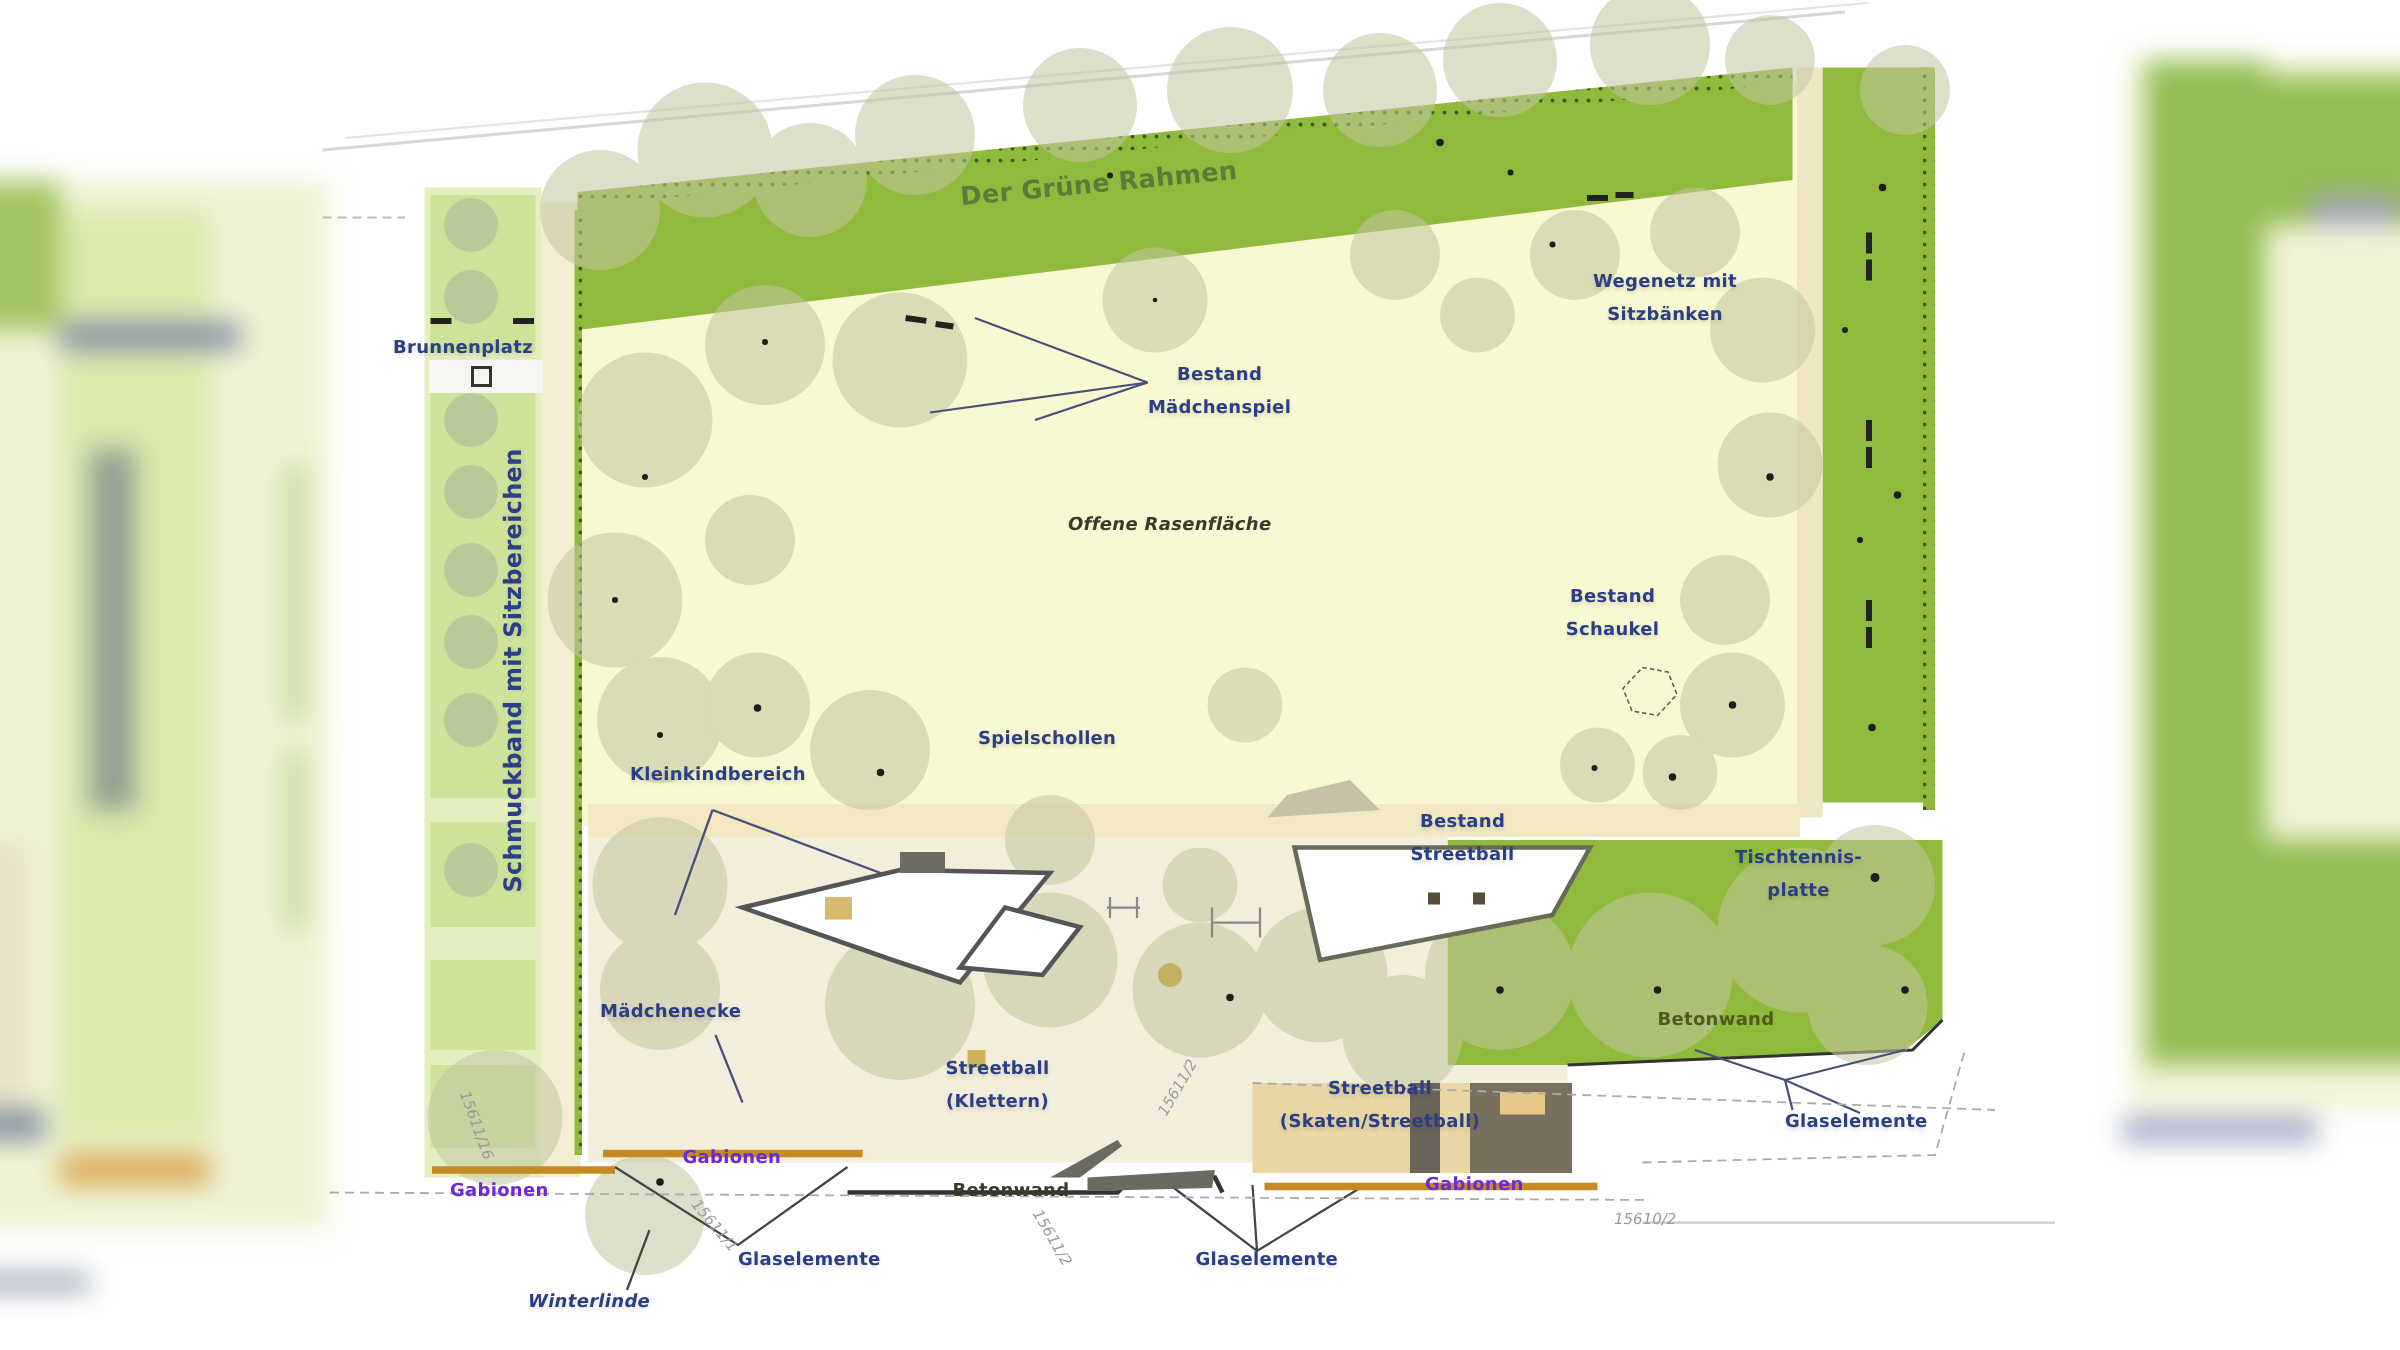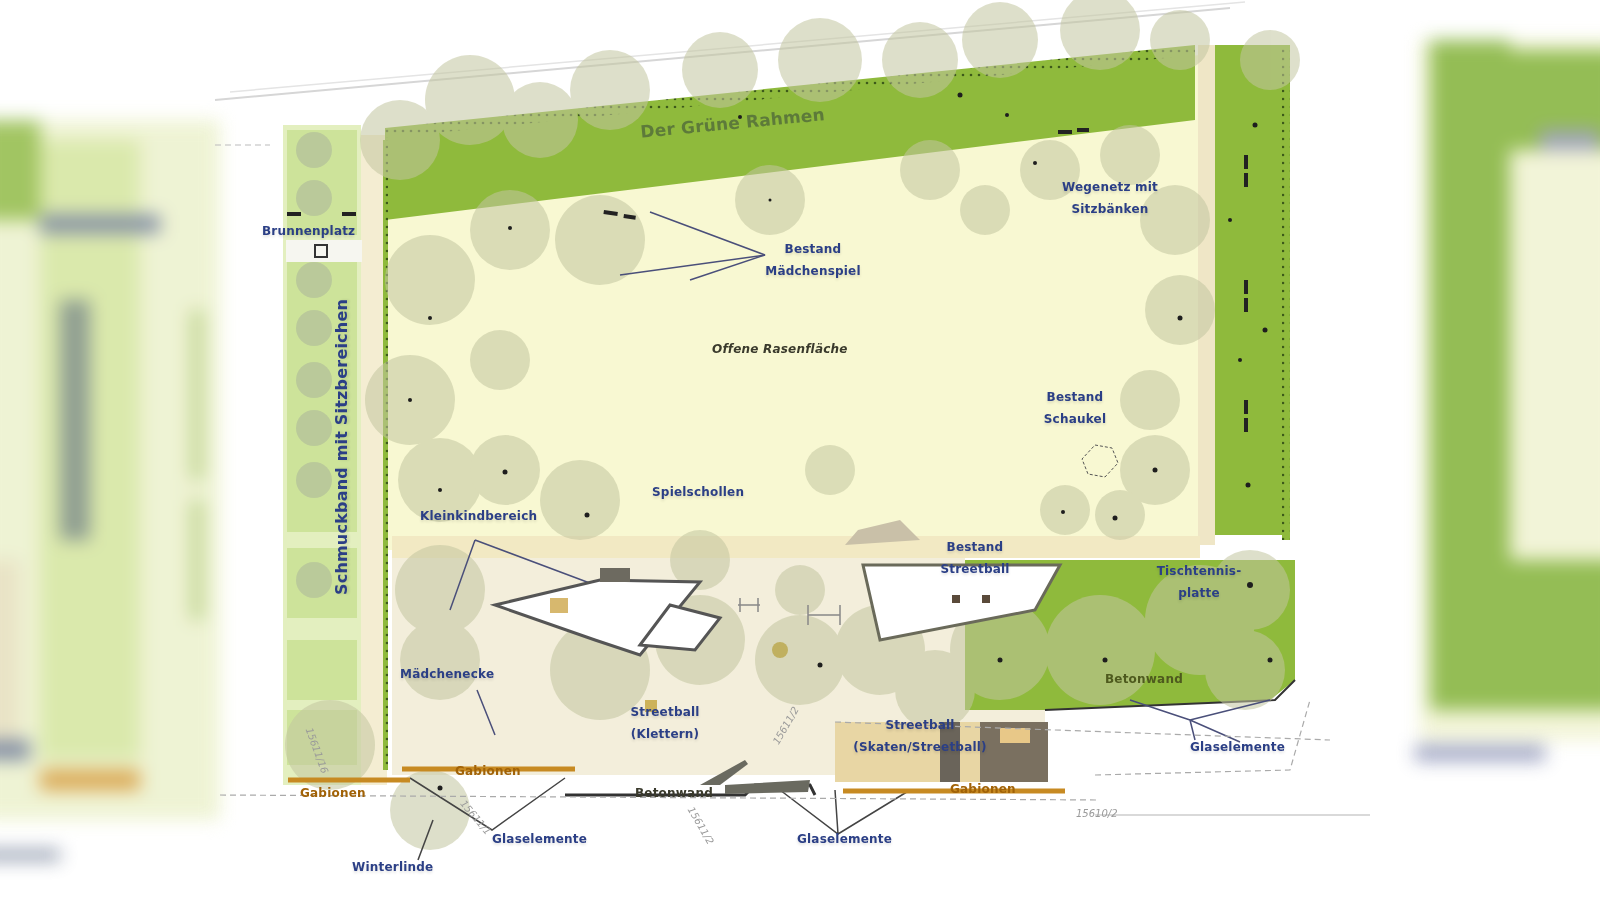--- a/index.html
+++ b/index.html
@@ -3,21 +3,21 @@
 <meta charset="utf-8">
 <style>
   html,body{margin:0;padding:0;}
   body{width:1600px;height:900px;overflow:hidden;background:#ffffff;position:relative;font-family:"DejaVu Sans",sans-serif;}
   .blur-side{position:absolute;top:0;height:900px;filter:blur(9px);opacity:0.95;}
   #plan{position:absolute;left:0;top:0;width:1600px;height:900px;}
   .lbl{position:absolute;font-family:"DejaVu Sans",sans-serif;font-weight:bold;font-size:12px;line-height:22px;text-align:center;white-space:nowrap;letter-spacing:0.2px;}
   .lbl.blue{color:#2b3f86;text-shadow:0 2px 3px rgba(0,0,0,0.12);}
   .lbl.dark{color:#3a3a2c;}
   .lbl.olive{color:#4e5a1e;}
-  .lbl.gold{color:#a16207;}
+  .lbl.gold{color:#6d28d9;}
   .lbl.green{color:#5d7a3a;}
   .parcel{position:absolute;font-family:"DejaVu Sans",sans-serif;font-size:10px;color:#9a9a9a;font-style:italic;}
 </style>
 </head>
 <body>
 
 <div class="blur-side" style="left:-20px;width:240px;">
   <svg width="240" height="900">
     <rect x="0" y="120" width="240" height="700" fill="#eef3d2"></rect>
     <rect x="0" y="120" width="60" height="100" fill="#9dc25a"></rect>
@@ -307,13 +307,13 @@
 <div class="lbl blue" style="left:492px;top:828px;">Glaselemente</div>
 
 <div class="lbl blue" style="left:797px;top:828px;">Glaselemente</div>
 
 <div class="lbl gold" style="left:300px;top:782px;">Gabionen</div>
 
 <div class="lbl gold" style="left:455px;top:760px;">Gabionen</div>
 
 <div class="lbl gold" style="left:950px;top:778px;">Gabionen</div>
 
-<div class="lbl blue" style="left:352px;top:856px;">Winterlinde</div>
+<div class="lbl blue" style="left:352px;top:856px;font-style:italic;">Winterlinde</div>
 
 </body></html>

